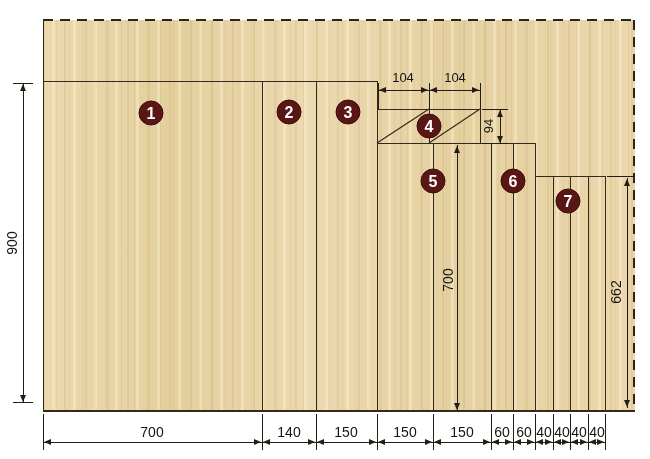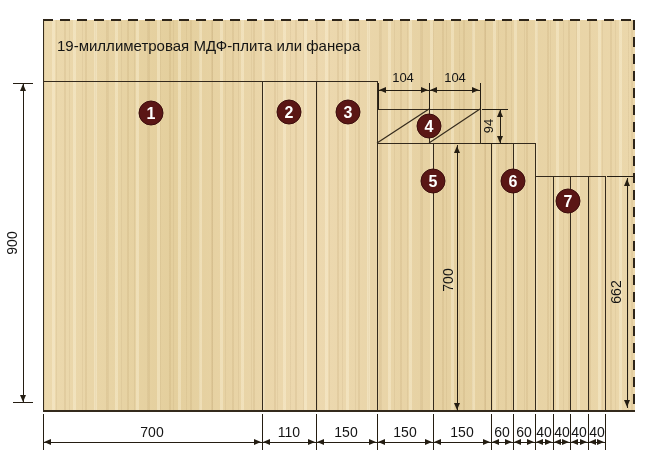--- a/index.html
+++ b/index.html
@@ -60,21 +60,20 @@
 <body>
 
 <div id="canvas">
 
   <div class="board"></div>
   <div class="edge-dash-h"></div>
   <div class="edge-dash-v"></div>
   <div class="vline" style="left:43px; top:20px; height:392px;"></div>
   <div class="hline-heavy" style="left:43px; top:410px; width:592px;"></div>
 
-  <div class="title">19-миллиметровая МДФ-плита или фанера</div>
 
   <div class="piece" style="left:43px;  top:81px;  width:220px; height:331px;"></div>
   <div class="piece" style="left:262px; top:81px;  width:55px;  height:331px;"></div>
   <div class="piece" style="left:316px; top:81px;  width:62px;  height:331px;"></div>
   <div class="piece" style="left:377px; top:109px; width:104px; height:35px;"></div>
   <div class="vline" style="left:429px; top:109px; height:35px;"></div>
   <svg class="diag" style="left:377px; top:109px;" width="104" height="35">
     <line x1="0" y1="34" x2="52" y2="0" stroke="#342a1c" stroke-width="1.2"></line>
     <line x1="52" y1="34" x2="103" y2="0" stroke="#342a1c" stroke-width="1.2"></line>
   </svg>
@@ -139,21 +138,21 @@
   <div class="seg" style="left:377px; top:439px; width:56px;"></div>
   <div class="seg" style="left:433px; top:439px; width:58px;"></div>
   <div class="seg" style="left:491px; top:439px; width:22px;"></div>
   <div class="seg" style="left:513px; top:439px; width:22px;"></div>
   <div class="seg" style="left:535px; top:439px; width:18px;"></div>
   <div class="seg" style="left:553px; top:439px; width:17px;"></div>
   <div class="seg" style="left:570px; top:439px; width:18px;"></div>
   <div class="seg" style="left:588px; top:439px; width:17px;"></div>
 
   <div class="dlabel" style="left:152px; top:424px;">700</div>
-  <div class="dlabel" style="left:289px; top:424px;">110</div>
+  <div class="dlabel" style="left:289px; top:424px;">140</div>
   <div class="dlabel" style="left:346px; top:424px;">150</div>
   <div class="dlabel" style="left:405px; top:424px;">150</div>
   <div class="dlabel" style="left:462px; top:424px;">150</div>
   <div class="dlabel" style="left:502px; top:424px;">60</div>
   <div class="dlabel" style="left:524px; top:424px;">60</div>
   <div class="dlabel" style="left:544px; top:424px;">40</div>
   <div class="dlabel" style="left:562px; top:424px;">40</div>
   <div class="dlabel" style="left:579px; top:424px;">40</div>
   <div class="dlabel" style="left:597px; top:424px;">40</div>
 

